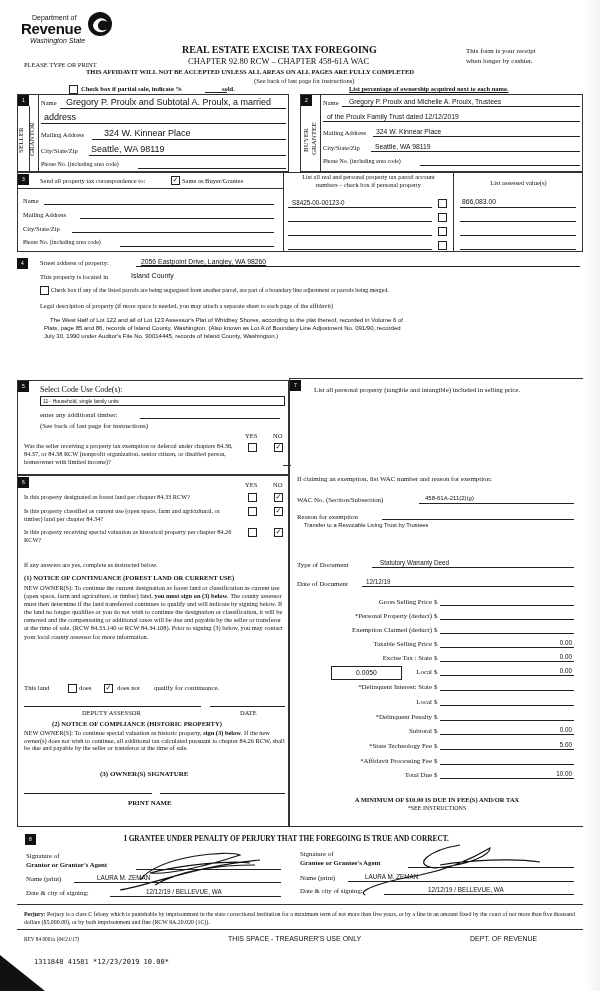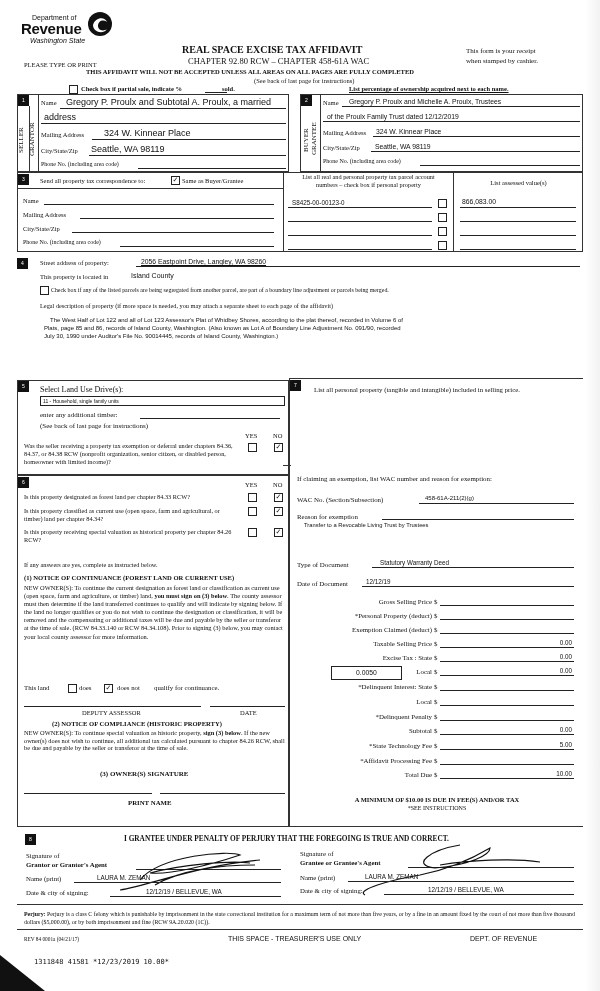--- a/index.html
+++ b/index.html
@@ -25,24 +25,24 @@
   <div class="sans" style="position:absolute;left:14px;top:4px;font-size:7px;">Department of</div>
   <div class="sans b" style="position:absolute;left:3px;top:10px;font-size:15px;letter-spacing:-0.3px;">Revenue</div>
   <div class="sans" style="position:absolute;left:12px;top:27px;font-size:7px;font-style:italic;">Washington State</div>
   <svg style="position:absolute;left:68px;top:0;" width="28" height="28" viewBox="0 0 28 28">
     <circle cx="14" cy="14" r="12" fill="#111"></circle>
     <path d="M7 15 C 9 7, 19 6, 21 12 C 17 9, 12 11, 12 16 C 12 20, 17 22, 21 19 C 17 25, 7 22, 7 15 Z" fill="#fff"></path>
   </svg>
 </div>
 
 <div class="abs" style="left:24px;top:61px;font-size:6.5px;">PLEASE TYPE OR PRINT</div>
-<div class="abs b" style="left:182px;top:44px;font-size:10px;">REAL SPACE EXCISE TAX AFFIDAVIT</div>
+<div class="abs b" style="left:182px;top:44px;font-size:10px;">REAL ESTATE EXCISE TAX FOREGOING</div>
 <div class="abs" style="left:188px;top:56px;font-size:8.5px;">CHAPTER 92.80 RCW – CHAPTER 458-61A WAC</div>
 <div class="abs" style="left:466px;top:47px;font-size:7px;">This form is your receipt</div>
-<div class="abs" style="left:466px;top:57px;font-size:7px;">when stamped by cashier.</div>
+<div class="abs" style="left:466px;top:57px;font-size:7px;">when longer by cashier.</div>
 <div class="abs b" style="left:86px;top:68px;font-size:6.5px;">THIS AFFIDAVIT WILL NOT BE ACCEPTED UNLESS ALL AREAS ON ALL PAGES ARE FULLY COMPLETED</div>
 <div class="abs" style="left:254px;top:77px;font-size:6.5px;">(See back of last page for instructions)</div>
 <div class="cb" style="left:69px;top:85px;"></div>
 <div class="abs b" style="left:81px;top:85px;font-size:6.5px;">Check box if partial sale, indicate %</div>
 <div class="line" style="left:205px;top:92px;width:22px;"></div>
 <div class="abs b" style="left:222px;top:85px;font-size:6.5px;">sold.</div>
 <div class="abs b u" style="left:349px;top:85px;font-size:6.5px;">List percentage of ownership acquired next to each name.</div>
 
 <div class="box" style="left:17px;top:94px;width:272px;height:78px;"></div>
 <div class="num" style="left:18px;top:95px;">1</div>
@@ -150,21 +150,21 @@
 <div class="abs" style="left:51px;top:287px;font-size:5.9px;">Check box if any of the listed parcels are being segregated from another parcel, are part of a boundary line adjustment or parcels being merged.</div>
 <div class="abs" style="left:40px;top:302px;font-size:6.3px;">Legal description of property (if more space is needed, you may attach a separate sheet to each page of the affidavit)</div>
 <div class="abs fill" style="left:44px;top:316px;font-size:6px;line-height:8px;">
   <div style="padding-left:6px;">The West Half of Lot 122 and all of Lot 123 Assessor's Plat of Whidbey Shores, according to the plat thereof, recorded in Volume 6 of</div>
   <div>Plats, page 85 and 86, records of Island County, Washington.  (Also known as Lot A of Boundary Line Adjustment No. 091/90, recorded</div>
   <div>July 30, 1990 under Auditor's File No. 90014445, records of Island County, Washington.)</div>
 </div>
 
 <div class="box" style="left:17px;top:380px;width:272px;height:95px;"></div>
 <div class="num" style="left:18px;top:381px;">5</div>
-<div class="abs" style="left:40px;top:385px;font-size:8px;">Select Land Use Drive(s):</div>
+<div class="abs" style="left:40px;top:385px;font-size:8px;">Select Code Use Code(s):</div>
 <div class="abs fill" style="left:40px;top:396px;width:245px;height:10px;border:1px solid #222;font-size:5px;line-height:8px;padding-left:2px;">
   <span>11 - Household, single family units</span>
 </div>
 <div class="abs" style="left:40px;top:411px;font-size:7px;">enter any additional timber:</div>
 <div class="line" style="left:140px;top:418px;width:140px;"></div>
 <div class="abs" style="left:40px;top:422px;font-size:7px;">(See back of last page for instructions)</div>
 <div class="abs" style="left:245px;top:432px;font-size:6.5px;">YES</div>
 <div class="abs" style="left:273px;top:432px;font-size:6.5px;">NO</div>
 <div class="abs" style="left:24px;top:442px;width:215px;font-size:6.3px;line-height:8px;">Was the seller receiving a property tax exemption or deferral under chapters 84.36, 84.37, or 84.38 RCW (nonprofit organization, senior citizen, or disabled person, homeowner with limited income)?</div>
 <div class="cb" style="left:248px;top:443px;"></div>

